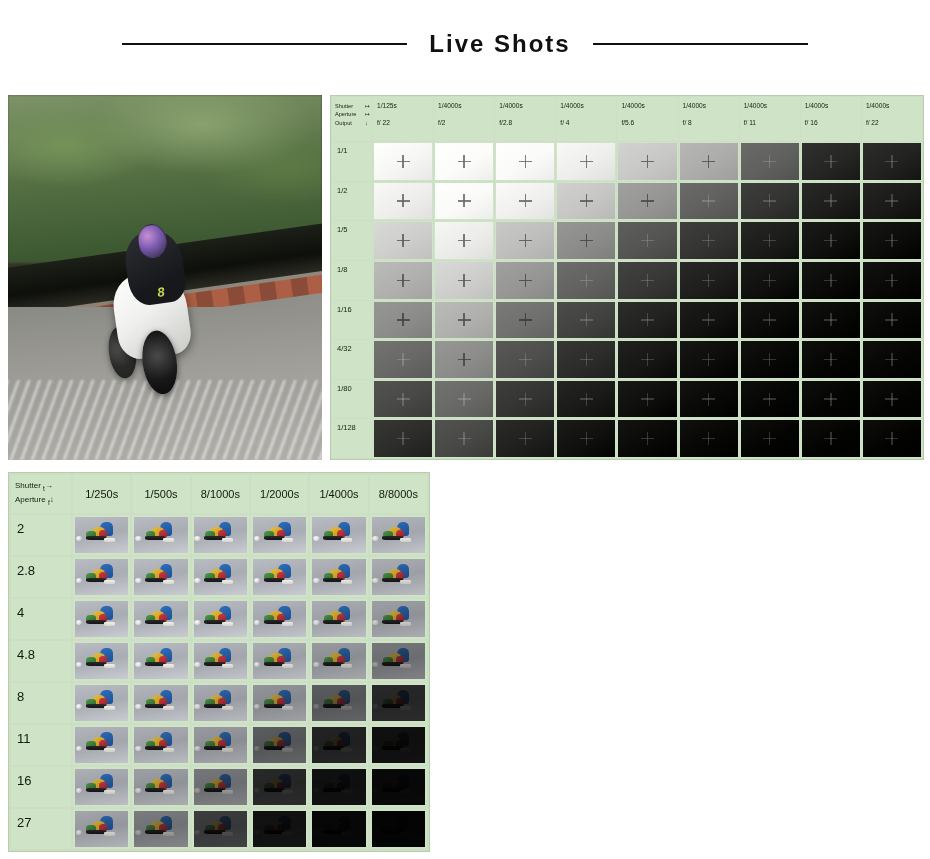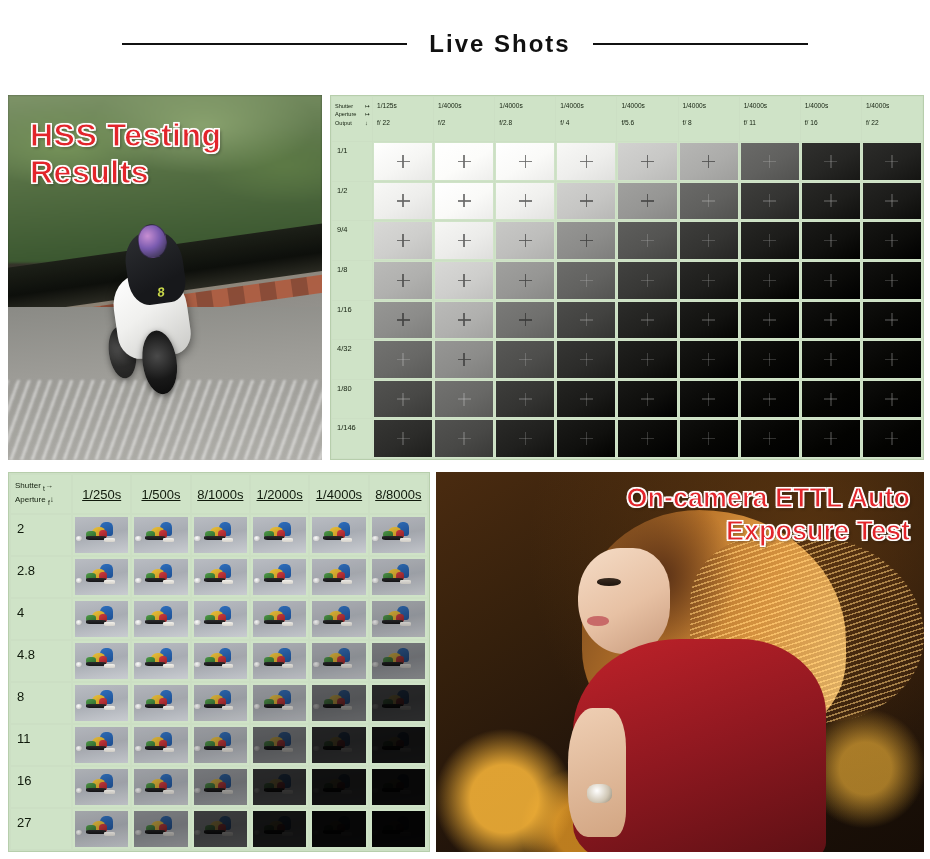--- a/index.html
+++ b/index.html
@@ -169,24 +169,23 @@
     display:grid;
     grid-template-columns:60px repeat(6, 1fr);
     grid-template-rows:38px repeat(8, 1fr);
     gap:2px;padding:2px;box-sizing:border-box;
   }
   .tt-corner{
     background:#cfe3c7;font-size:8px;color:#14200f;
     padding:5px 2px 0 4px;line-height:1.5;box-sizing:border-box;
   }
   .tt-head{
-    background:#cfe3c7;font-size:13px;color:#101a0c;
+    background:#cfe3c7;font-size:11px;color:#101a0c;
     display:flex;align-items:center;justify-content:center;
     box-sizing:border-box;
-    text-decoration:underline;
   }
   .tt-rowlab{
     background:#cfe3c7;font-size:13px;color:#101a0c;
     padding:6px 0 0 6px;box-sizing:border-box;
   }
   .tt-cell{background:#cfe3c7;position:relative;overflow:hidden;}
   .thumb{
     position:absolute;left:2px;top:2px;right:2px;bottom:2px;
     overflow:hidden;
     background:linear-gradient(170deg,#b9bcc2 0%,#a8acb3 48%,#c9ccd1 100%);
@@ -310,21 +309,20 @@
     <div class="moto-track"></div>
     <div class="moto-streaks"></div>
     <div class="moto-bike">
       <div class="bike-wheel rear"></div>
       <div class="bike-body"></div>
       <div class="bike-wheel front"></div>
       <div class="bike-rider"></div>
       <div class="bike-helmet"></div>
       <div class="bike-num">8</div>
     </div>
-    <div class="overlay-label overlay-hss">HSS Testing Results</div>
   </div>
 
   <div class="grey-table" id="grey-table">
       <div class="gt-corner">
         <div><span class="k">Shutter</span><span>↦</span></div>
         <div><span class="k">Aperture</span><span>↦</span></div>
         <div><span class="k">Output</span><span>↓</span></div>
       </div>
       <div class="gt-head">
         <div>1/125s</div>
@@ -447,21 +445,21 @@
       <div class="gt-cell">
         <div class="swatch" style="background: linear-gradient(150deg, rgb(40, 40, 38) 0%, rgb(30, 30, 28) 55%, rgb(16, 16, 14) 100%);">
           <div class="plus" style="color: rgba(235, 235, 235, 0.3);"></div>
         </div>
       </div>
       <div class="gt-cell">
         <div class="swatch" style="background: linear-gradient(150deg, rgb(36, 36, 34) 0%, rgb(26, 26, 24) 55%, rgb(12, 12, 10) 100%);">
           <div class="plus" style="color: rgba(235, 235, 235, 0.3);"></div>
         </div>
       </div>
-      <div class="gt-rowlab">9/4</div>
+      <div class="gt-rowlab">1/5</div>
       <div class="gt-cell">
         <div class="swatch" style="background: linear-gradient(150deg, rgb(216, 216, 214) 0%, rgb(206, 206, 204) 55%, rgb(192, 192, 190) 100%);">
           <div class="plus" style="color: rgba(30, 30, 30, 0.85);"></div>
         </div>
       </div>
       <div class="gt-cell">
         <div class="swatch" style="background: linear-gradient(150deg, rgb(246, 246, 244) 0%, rgb(236, 236, 234) 55%, rgb(222, 222, 220) 100%);">
           <div class="plus" style="color: rgba(30, 30, 30, 0.85);"></div>
         </div>
       </div>
@@ -677,21 +675,21 @@
       <div class="gt-cell">
         <div class="swatch" style="background: linear-gradient(150deg, rgb(14, 14, 12) 0%, rgb(4, 4, 2) 55%, rgb(0, 0, 0) 100%);">
           <div class="plus" style="color: rgba(235, 235, 235, 0.3);"></div>
         </div>
       </div>
       <div class="gt-cell">
         <div class="swatch" style="background: linear-gradient(150deg, rgb(14, 14, 12) 0%, rgb(4, 4, 2) 55%, rgb(0, 0, 0) 100%);">
           <div class="plus" style="color: rgba(235, 235, 235, 0.3);"></div>
         </div>
       </div>
-      <div class="gt-rowlab">1/146</div>
+      <div class="gt-rowlab">1/128</div>
       <div class="gt-cell">
         <div class="swatch" style="background: linear-gradient(150deg, rgb(54, 54, 52) 0%, rgb(44, 44, 42) 55%, rgb(30, 30, 28) 100%);">
           <div class="plus" style="color: rgba(235, 235, 235, 0.3);"></div>
         </div>
       </div>
       <div class="gt-cell">
         <div class="swatch" style="background: linear-gradient(150deg, rgb(82, 82, 80) 0%, rgb(72, 72, 70) 55%, rgb(58, 58, 56) 100%);">
           <div class="plus" style="color: rgba(235, 235, 235, 0.3);"></div>
         </div>
       </div>
@@ -1423,25 +1421,13 @@
             <div class="th-green"></div>
             <div class="th-dark"></div>
             <div class="th-white"></div>
           </div>
           <div class="th-lens"></div>
           <div class="th-shade" style="opacity: 0.5225;"></div>
         </div>
       </div>
     </div>
 
-  <div class="portrait">
-    <div class="p-hair"></div>
-    <div class="p-hairflow"></div>
-    <div class="p-face"></div>
-    <div class="p-eye"></div>
-    <div class="p-lips"></div>
-    <div class="p-dress"></div>
-    <div class="p-arm"></div>
-    <div class="p-watch"></div>
-    <div class="overlay-label overlay-ettl">On-camera  ETTL Auto
-Exposure Test</div>
-  </div>
 </div>
 
 </body></html>

